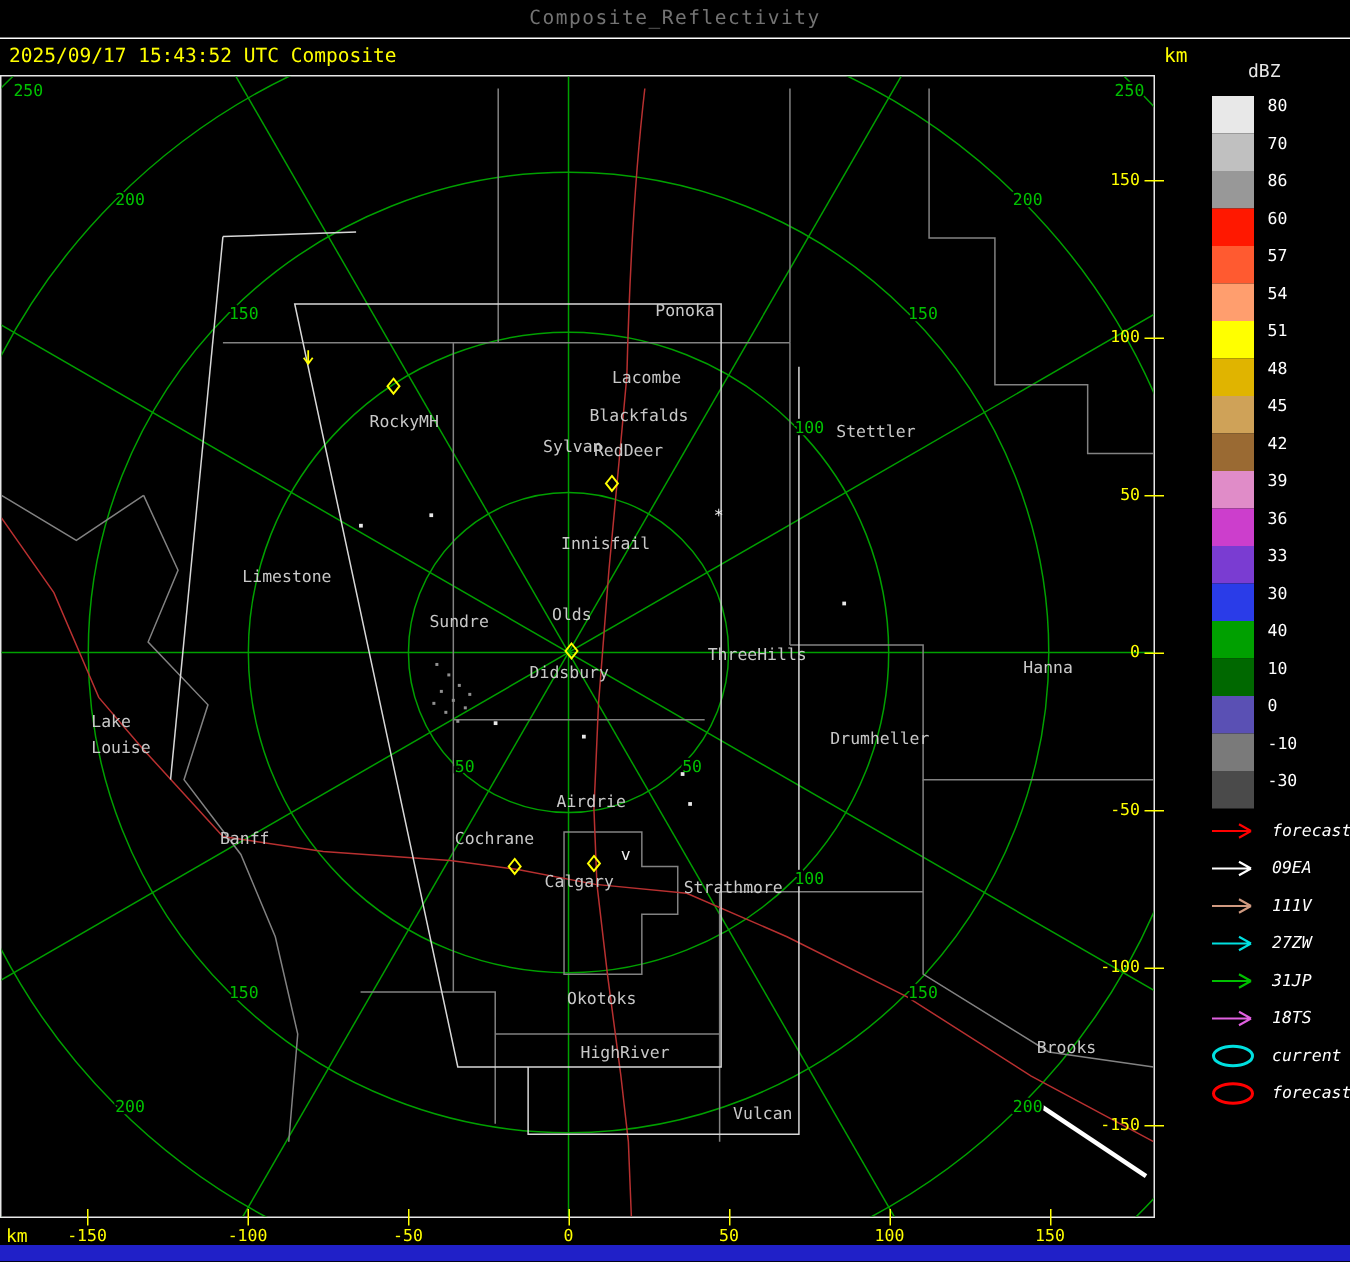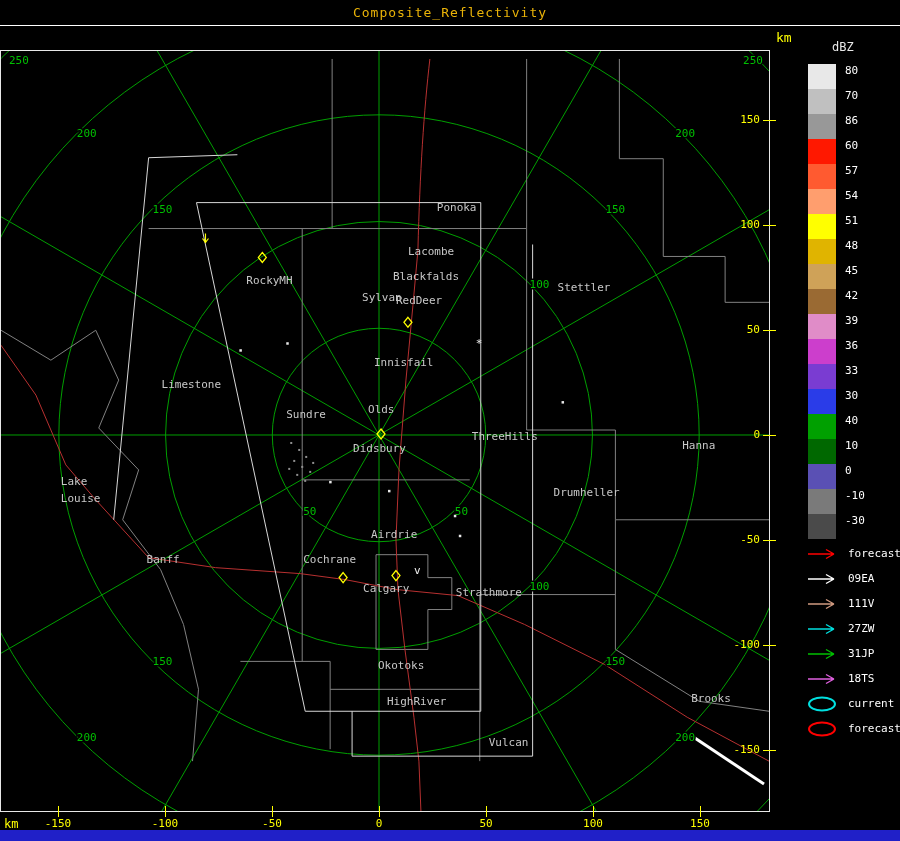--- a/index.html
+++ b/index.html
@@ -4,52 +4,53 @@
 <style>
   :root{
     --axis:#ffff00;
     --citytext:#c8c8c8;
     --ringlbl:#00c000;
   }
   html,body{margin:0;padding:0;background:#000;}
   .screen{position:relative;width:900px;height:841px;background:#000;
           font-family:"DejaVu Sans Mono","Liberation Mono",monospace;overflow:hidden;}
   .titlebar{position:absolute;left:0;top:0;width:900px;height:25px;line-height:25px;
-            text-align:center;color:#eab308;font-size:13px;letter-spacing:1px;
+            text-align:center;color:#737373;font-size:13px;letter-spacing:1px;
             border-bottom:1px solid #ffffff;}
   .timestamp{position:absolute;left:6px;top:30px;color:var(--axis);font-size:13px;}
   .km-top{position:absolute;left:776px;top:30px;color:var(--axis);font-size:13px;}
   .map{position:absolute;left:0;top:50px;width:770px;height:762px;
        border:1px solid #e8e8e8;box-sizing:border-box;background:#000;}
   .map svg{display:block;width:100%;height:100%;}
   .city{fill:var(--citytext);font-family:"DejaVu Sans Mono",monospace;font-size:11px;}
   .ringlbl{fill:var(--ringlbl);font-family:"DejaVu Sans Mono",monospace;font-size:11px;
            paint-order:stroke;stroke:#000;stroke-width:3px;}
   .whitemark{fill:#f0f0f0;font-family:"DejaVu Sans Mono",monospace;font-size:11px;}
   .dbz-title{position:absolute;left:832px;top:40px;color:#e8e8e8;font-size:12px;text-align:center;}
   #colorbar{position:absolute;left:808px;top:64px;}
   .cb-row{display:flex;align-items:flex-start;height:25px;}
   .cb-swatch{width:28px;height:25px;}
   .cb-label{color:#ffffff;font-size:11px;margin-left:9px;}
   #tracks{position:absolute;left:806px;top:541px;}
   .track-row{display:flex;align-items:center;height:25px;}
-  .track-label{color:#ffffff;font-size:11px;margin-left:6px;}
+  .track-label{color:#ffffff;font-size:11px;margin-left:6px;font-style:italic;}
   .ax-r{position:absolute;width:32px;text-align:right;color:var(--axis);font-size:11px;}
   .ax-b{position:absolute;width:44px;text-align:center;color:var(--axis);font-size:11px;}
   .tick-r{position:absolute;height:1px;width:13px;background:var(--axis);}
   .tick-b{position:absolute;width:1px;height:11px;background:var(--axis);}
   .km-bottom{position:absolute;left:4px;top:817px;color:var(--axis);font-size:12px;}
   .bottombar{position:absolute;left:0;top:830px;width:900px;height:11px;background:#2020c8;}
 </style>
 </head>
 <body>
 
 <div class="screen">
 
   <div class="titlebar">Composite_Reflectivity</div>
+  <div class="timestamp">2025/09/17 15:43:52 UTC Composite</div>
   <div class="km-top">km</div>
 
   <div class="map">
     <svg viewBox="0 0 770 762" preserveAspectRatio="none">
 
       <g id="rings-g" fill="none" stroke="#00a000" stroke-width="1">
         <circle cx="379" cy="385" r="107"></circle>
         <circle cx="379" cy="385" r="214"></circle>
         <circle cx="379" cy="385" r="321"></circle>
         <circle cx="379" cy="385" r="428"></circle>

